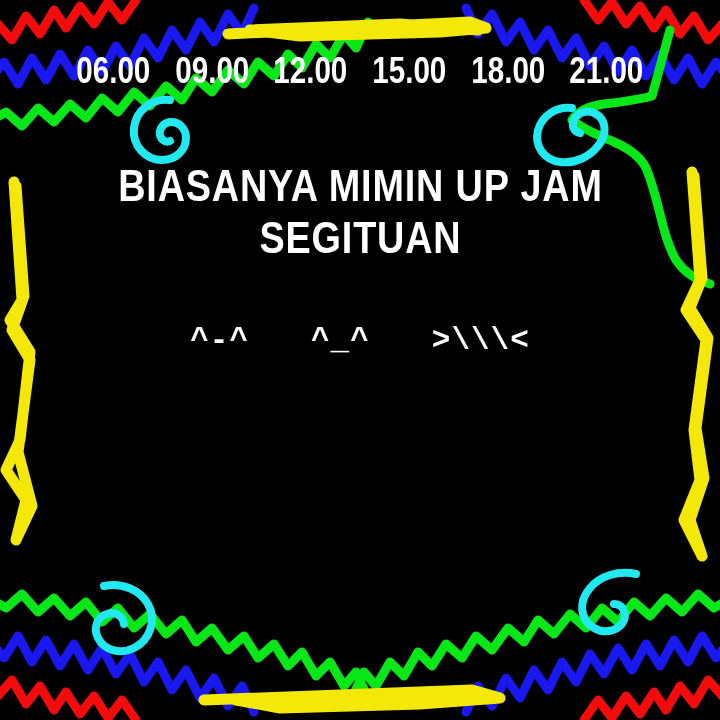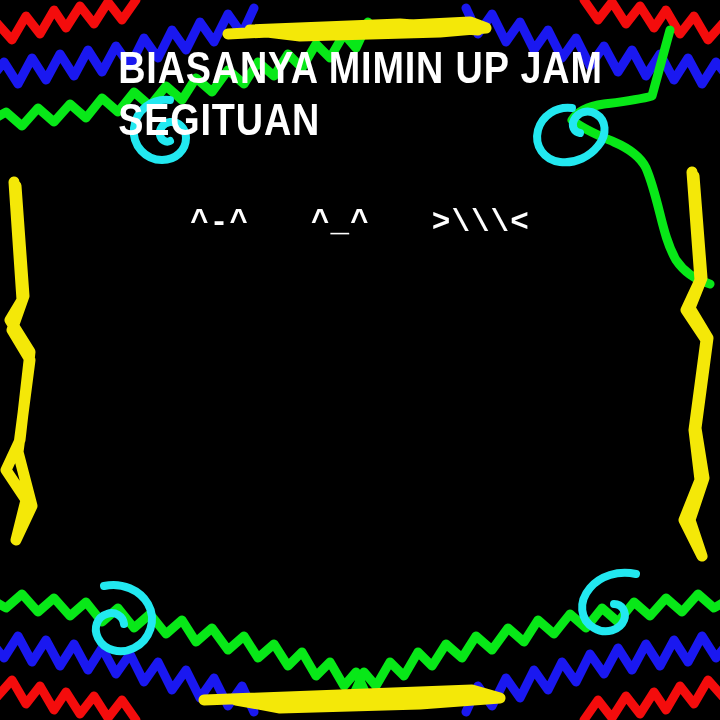--- a/index.html
+++ b/index.html
@@ -66,22 +66,22 @@
     font-family: "Liberation Sans Narrow", "Liberation Sans", sans-serif;
     font-size: 37px;
     font-weight: 700;
     letter-spacing: 0px;
     transform: scaleX(0.80);
     transform-origin: center;
     white-space: nowrap;
     padding: 0 3px;
   }
   .message-block {
-    margin-top: 44px;
-    text-align: left;
+    margin-top: 70px;
+    text-align: center;
     line-height: 1.06;
   }
   .message-line {
     display: block;
     color: #ffffff;
     font-family: "Liberation Sans Narrow", "Liberation Sans", sans-serif;
     font-size: 45px;
     font-weight: 700;
     letter-spacing: 1px;
     transform: scaleX(0.84);
@@ -151,20 +151,28 @@
     <path d="M 204 700 L 472 690 L 500 698 L 420 704 L 280 708 L 236 700 L 380 694 L 470 700 L 330 706" stroke="#f4e808" stroke-width="11"></path>
 
     <path d="M 14 182 L 22 300 L 10 320 L 30 352 L 20 440 L 6 470 L 26 500 L 16 540 L 32 506 L 18 452 L 30 360 L 12 330 L 24 296 L 16 186" stroke="#f4e808" stroke-width="11"></path>
 
     <path d="M 692 172 L 700 280 L 686 310 L 706 340 L 694 430 L 700 480 L 684 520 L 702 556 L 690 520 L 704 478 L 696 428 L 708 338 L 690 308 L 702 278 L 694 176" stroke="#f4e808" stroke-width="11"></path>
   </svg>
 
   <div id="content-layer">
 
 
+    <div class="times-row">
+      <span class="time-chip">06.00</span>
+      <span class="time-chip">09.00</span>
+      <span class="time-chip">12.00</span>
+      <span class="time-chip">15.00</span>
+      <span class="time-chip">18.00</span>
+      <span class="time-chip">21.00</span>
+    </div>
 
     <div class="message-block">
       <span class="message-line">BIASANYA MIMIN UP JAM</span>
       <span class="message-line second">SEGITUAN</span>
     </div>
 
     <div class="emoticon-row">
       <span class="emoticon">^-^</span>
       <span class="emoticon">^_^</span>
       <span class="emoticon">&gt;\\\&lt;</span>

